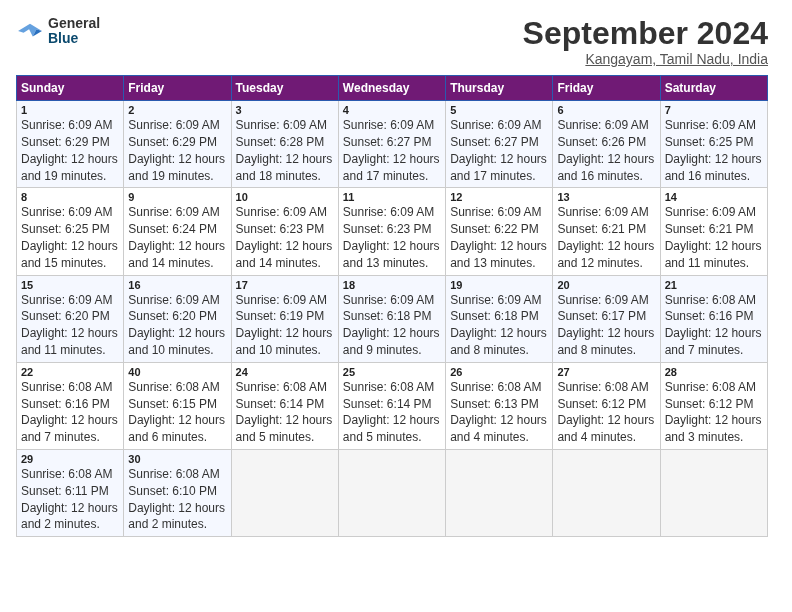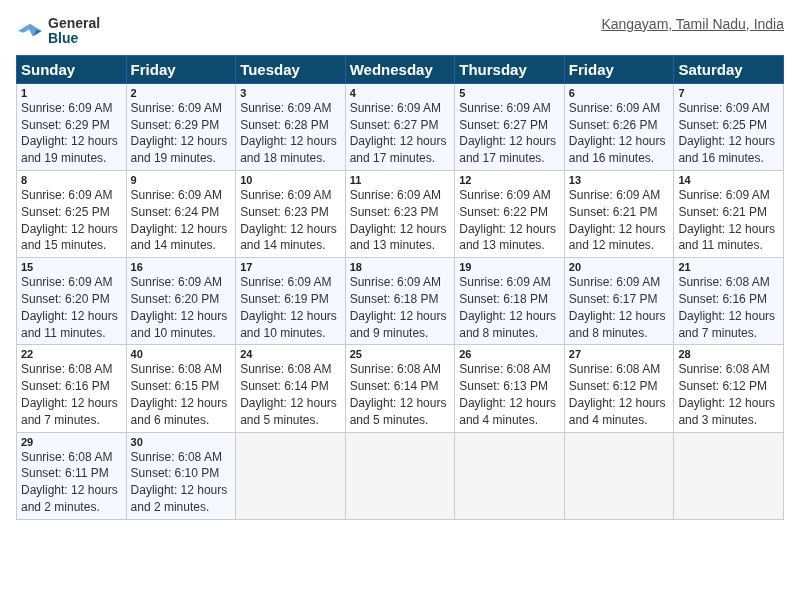--- a/index.html
+++ b/index.html
@@ -6,21 +6,21 @@
     body {
       font-family: Arial, sans-serif;
       background: #fff;
       width: 792px;
       height: 612px;
       overflow: hidden;
     }
     .page {
       width: 792px;
       height: 436px;
-      padding: 16px 8px 10px 16px;
+      padding: 16px 24px 10px 16px;
       background: #fff;
     }
     .header {
       display: flex;
       justify-content: space-between;
       align-items: flex-start;
       margin-bottom: 8px;
     }
     .logo {
       display: flex;
@@ -44,23 +44,23 @@
       font-size: 14px;
       color: #555;
       text-decoration: underline;
     }
     table {
       width: 100%;
       border-collapse: collapse;
       table-layout: fixed;
     }
     thead tr th {
-      background: #0c4a6e;
+      background: #701a75;
       color: #fff;
-      font-size: 15px;
+      font-size: 12px;
       font-weight: bold;
       padding: 5px 4px;
       text-align: left;
       border: 1px solid #2a5aaf;
     }
     tbody tr td {
       vertical-align: top;
       padding: 3px 4px;
       font-size: 8.5px;
       color: #222;
@@ -100,20 +100,21 @@
       <svg class="logo-bird" viewBox="0 0 30 24">
         <polygon points="15,4 28,12 22,10 18,18 14,10 8,14 2,12" fill="#4a90d9" opacity="0.85"></polygon>
         <polygon points="18,18 22,10 28,12" fill="#2a70bf"></polygon>
       </svg>
       <div>
         <div style="font-size:14px;font-weight:bold;color:#333;line-height:1.1;">General</div>
         <div style="font-size:14px;font-weight:bold;color:#0c4a6e;line-height:1.1;">Blue</div>
       </div>
     </div>
     <div class="title-block">
+      <div class="month-title">September 2024</div>
       <div class="subtitle">Kangayam, Tamil Nadu, India</div>
     </div>
   </div>
 
   <table>
     <thead>
       <tr>
       <th>Sunday</th>
           <th>Friday</th>
           <th>Tuesday</th>

